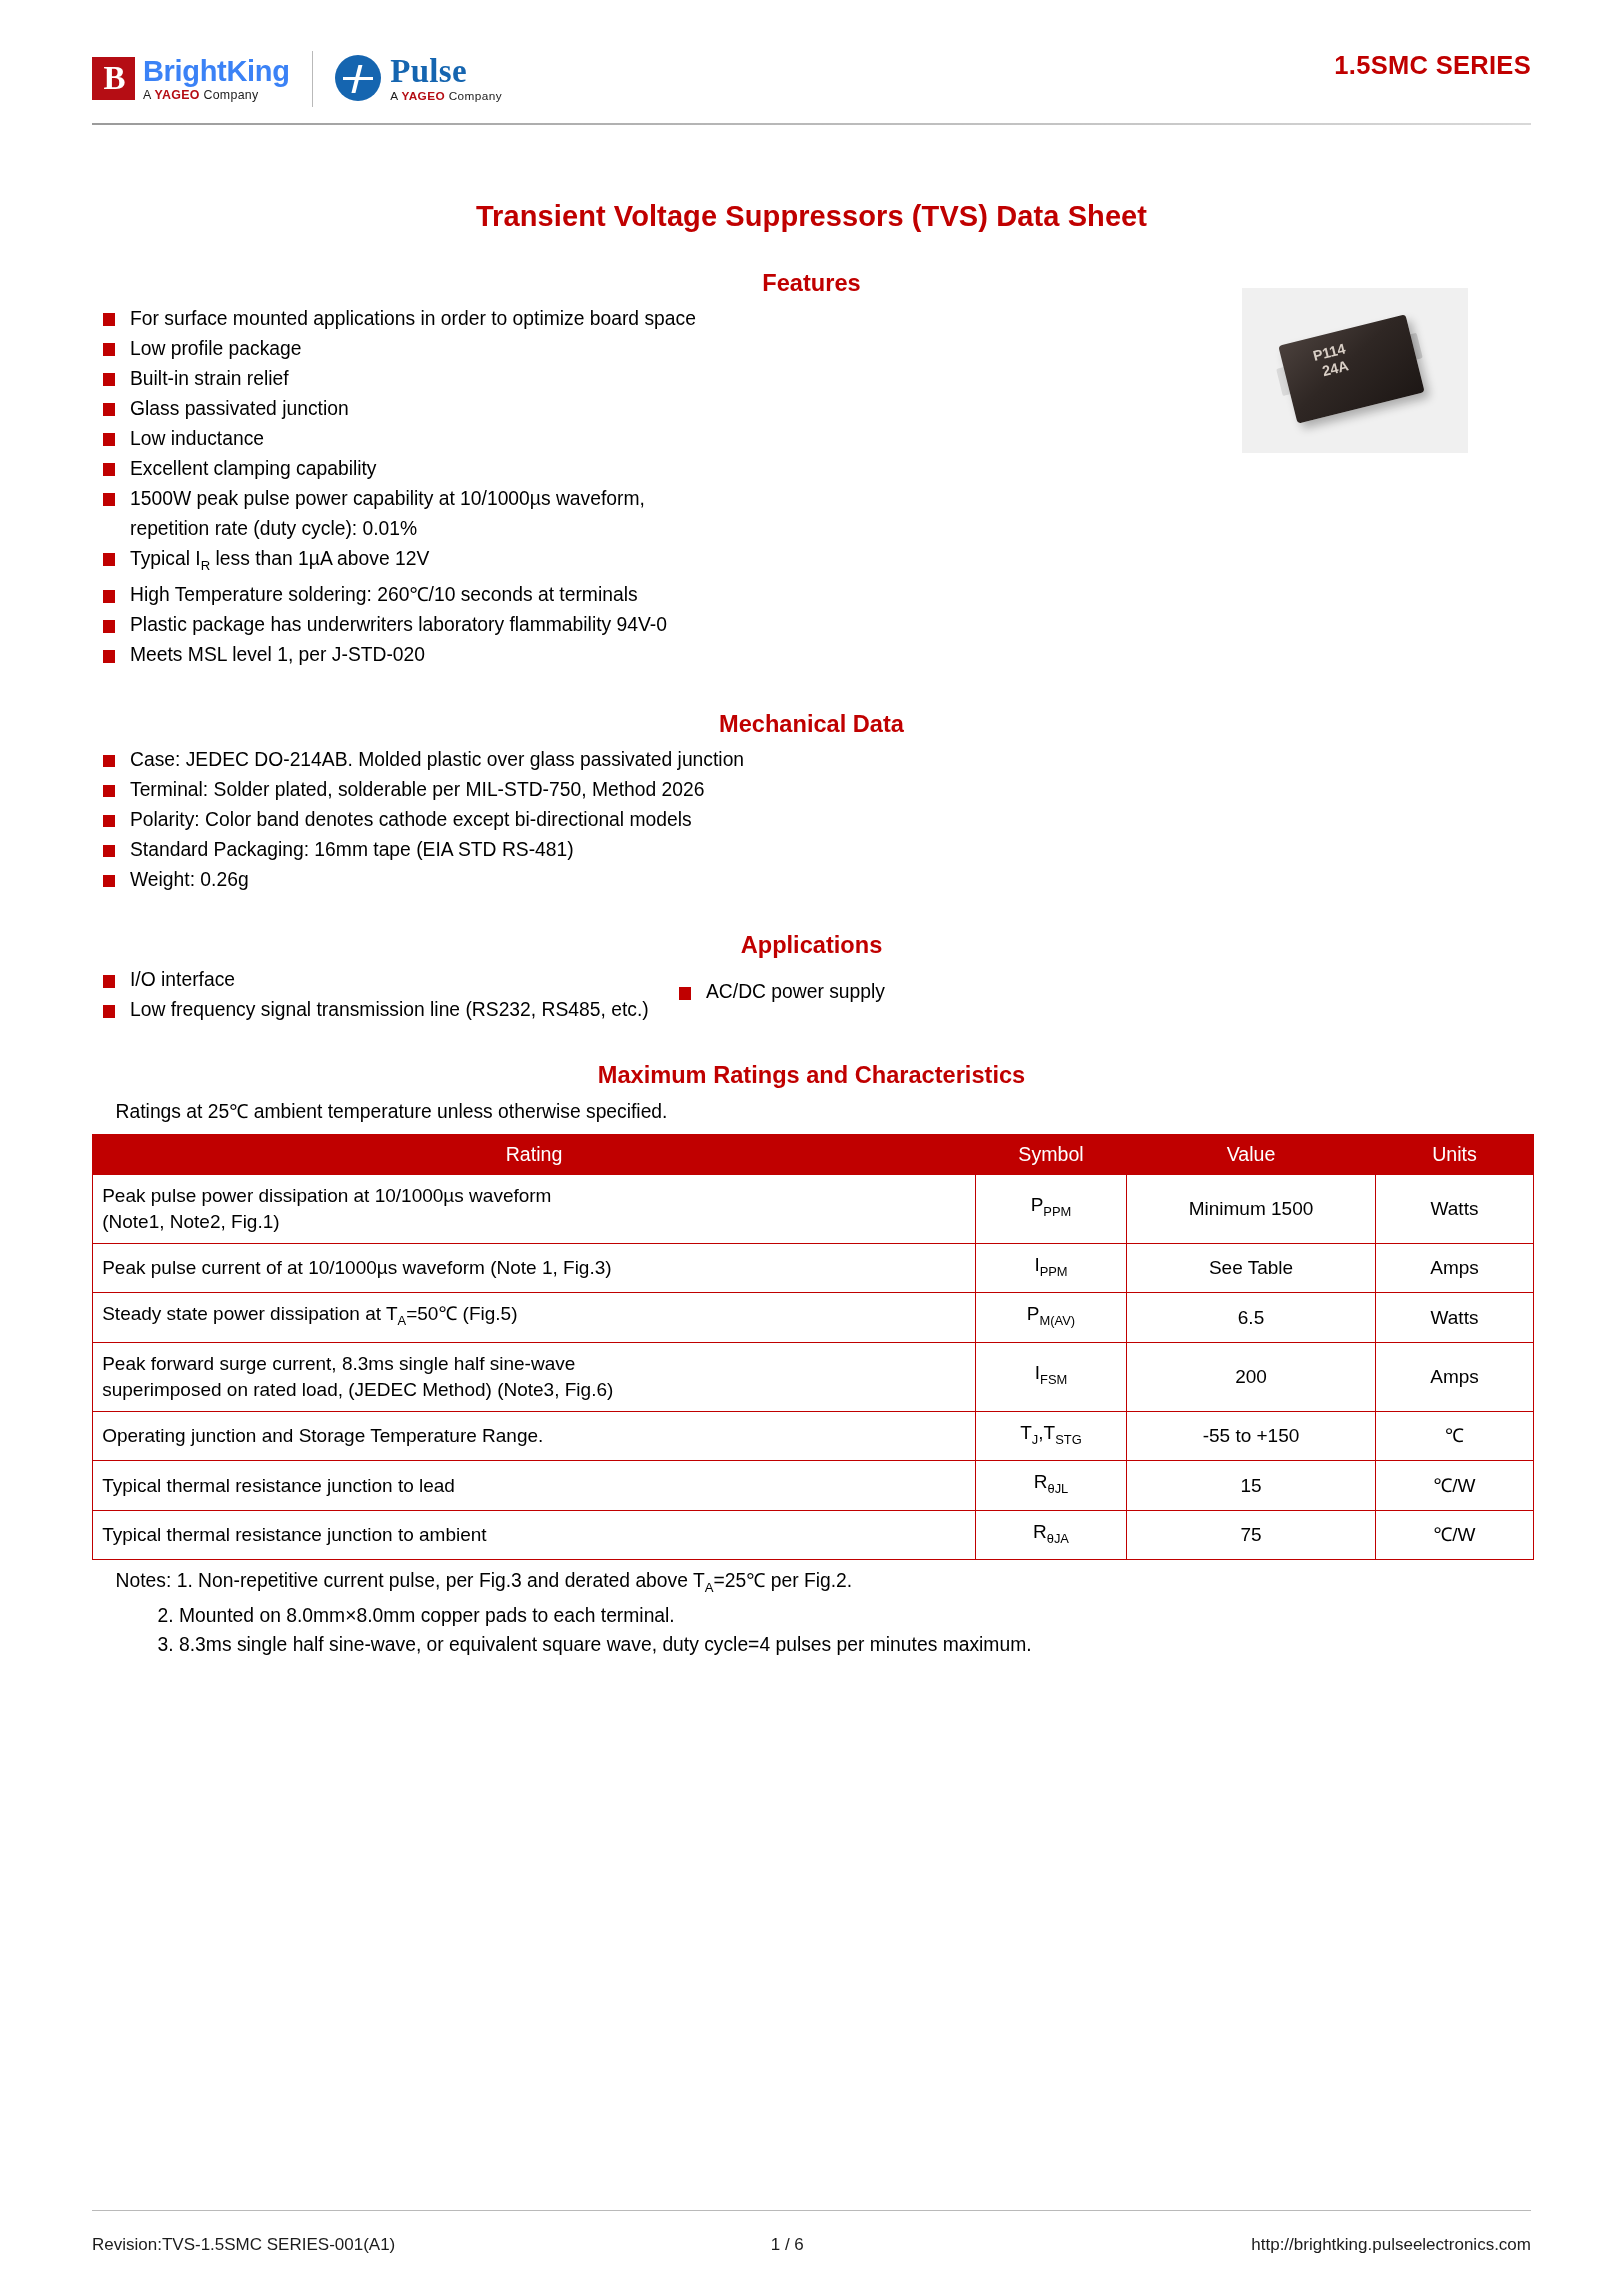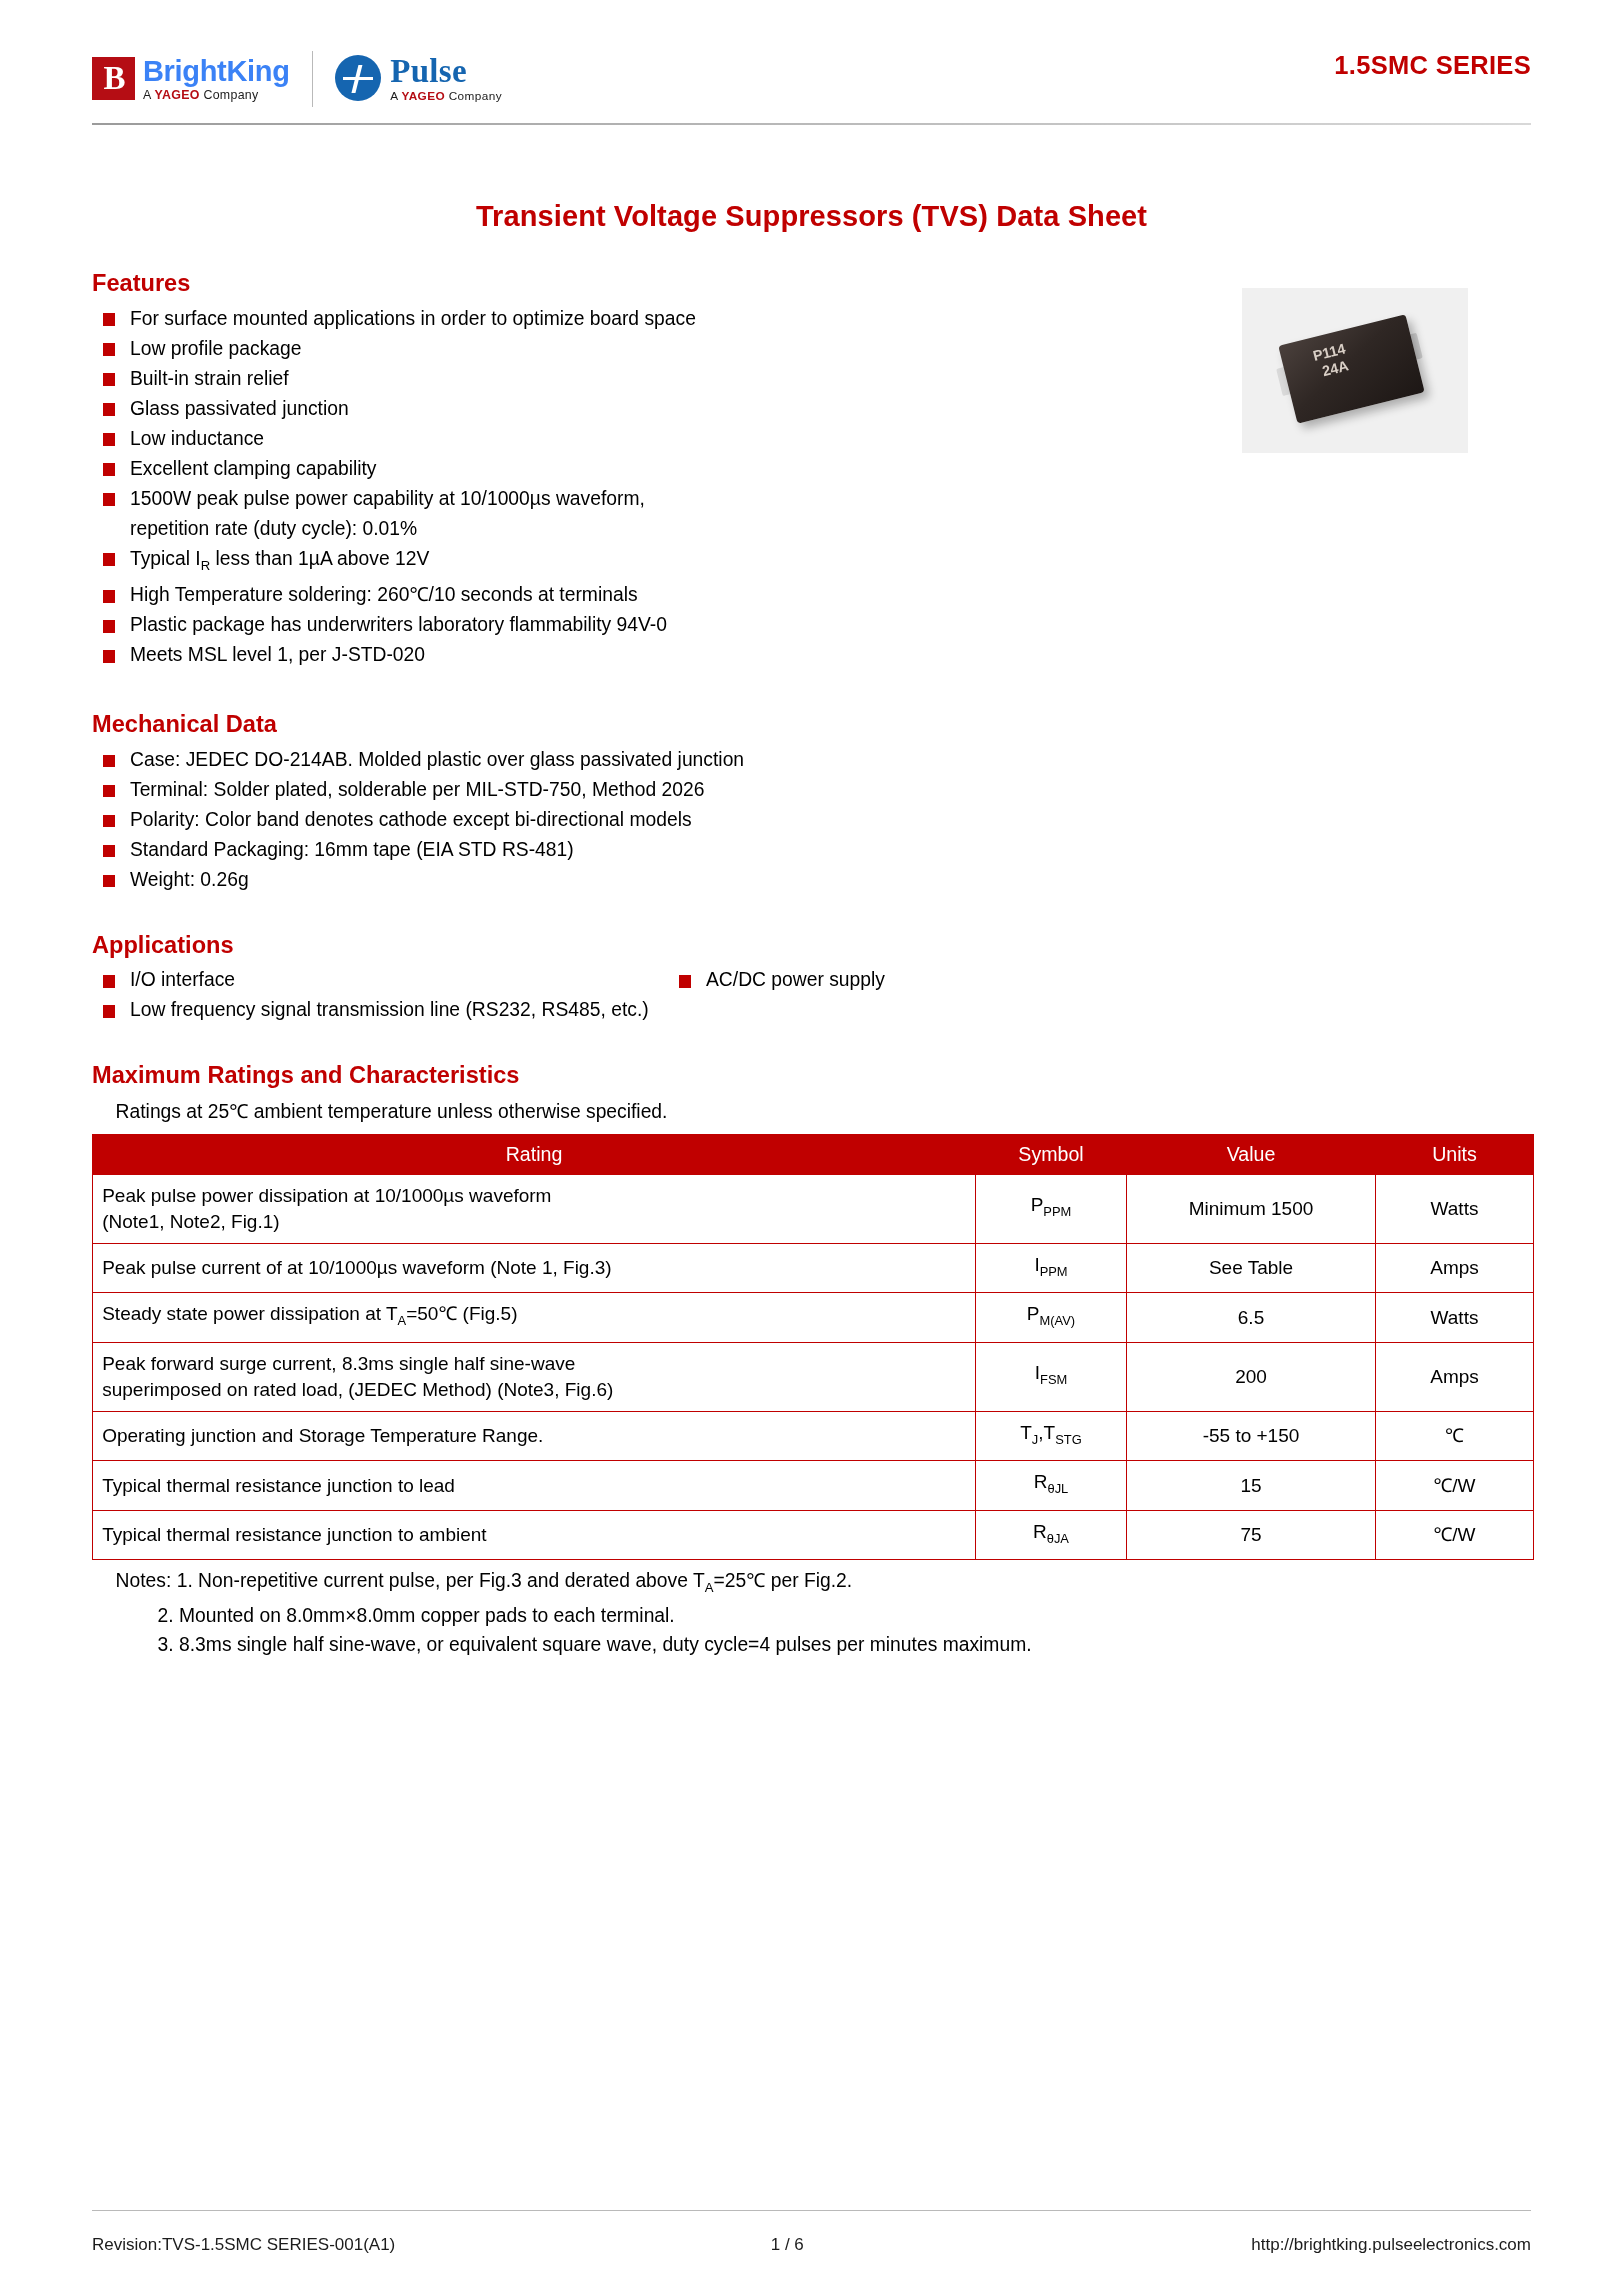--- a/index.html
+++ b/index.html
@@ -153,20 +153,21 @@
     letter-spacing: 0.1px;
   }
 
   
   .section-h {
     color: #c00000;
     font-size: 23.6px;
     font-weight: bold;
     margin-top: 37px;
     margin-bottom: 6.5px;
+    text-align: center;
   }
   .section-h.mech { margin-top: 41px; }
 
   
   ul.bullets {
     list-style: none;
     margin: 0;
     padding: 0;
   }
   ul.bullets li {
@@ -247,21 +248,21 @@
   }
   .photo-mark .l2 { margin-left: 5.2px; display:block; }
 
   
   .apps-row {
     position: relative;
   }
   .apps-col2 {
     position: absolute;
     left: 576px;
-    top: 0;
+    top: 12px;
   }
   .apps-col2 li { white-space: nowrap; }
 
   
   .ratings-note {
     font-size: 19.3px;
     line-height: 29px;
     margin: 7.9px 0 7.9px 23.6px;
   }
   table.ratings {

